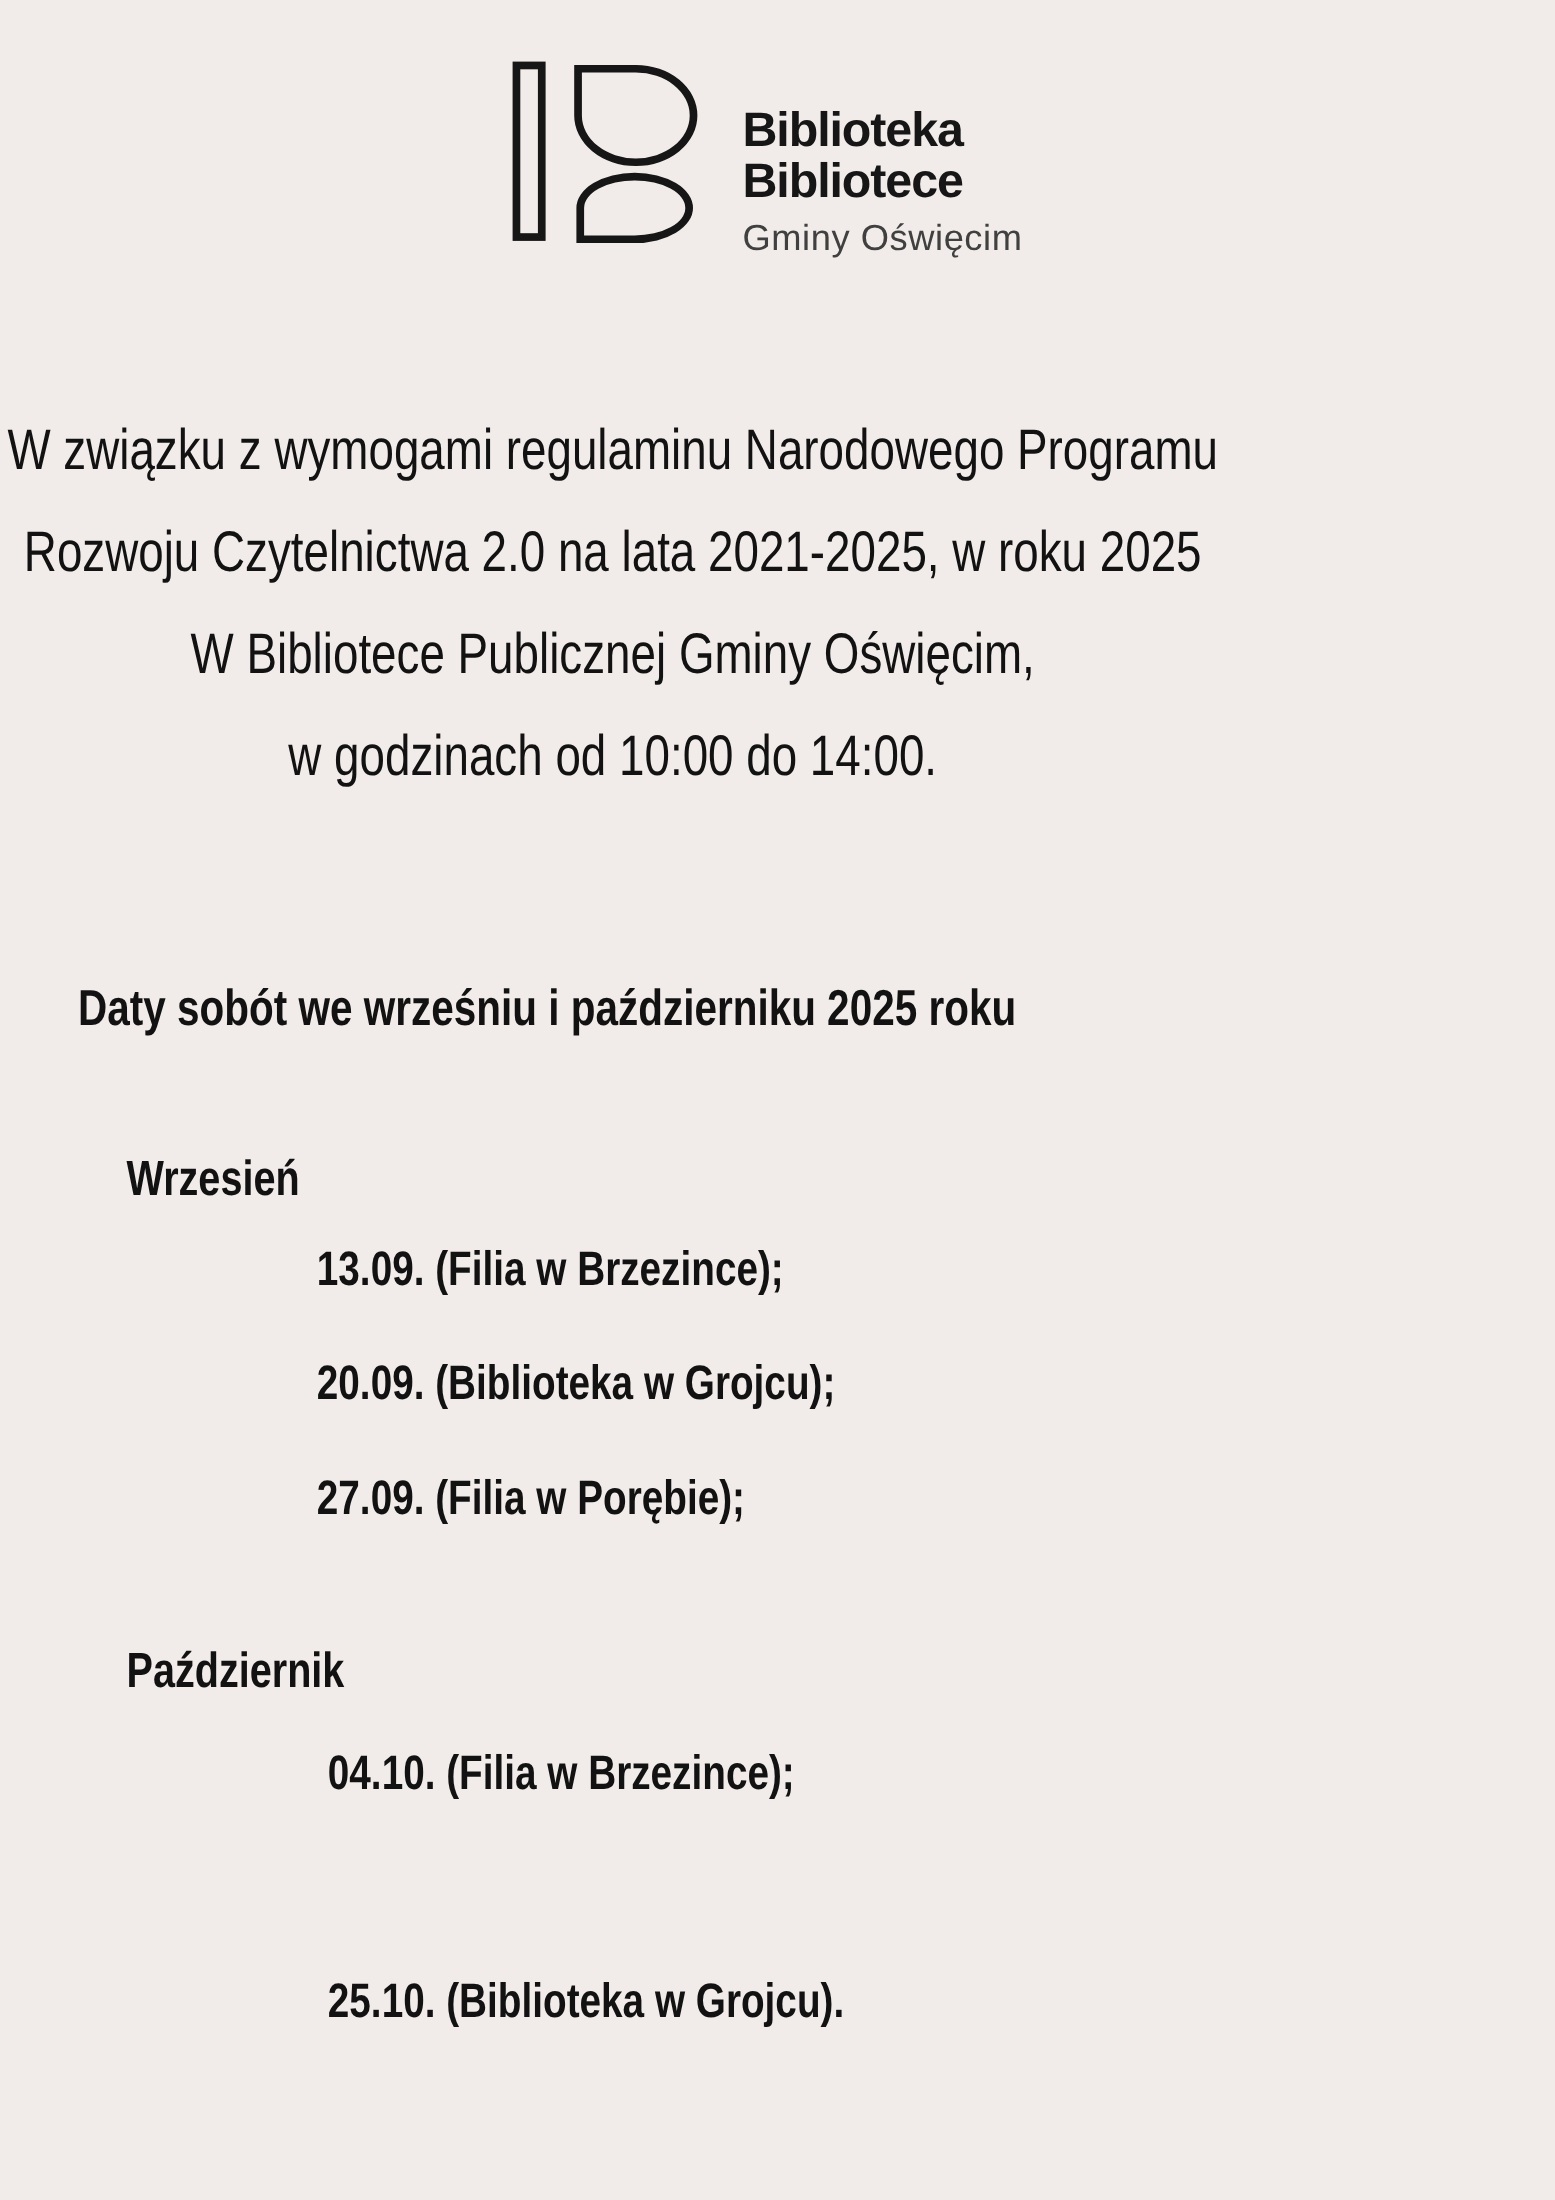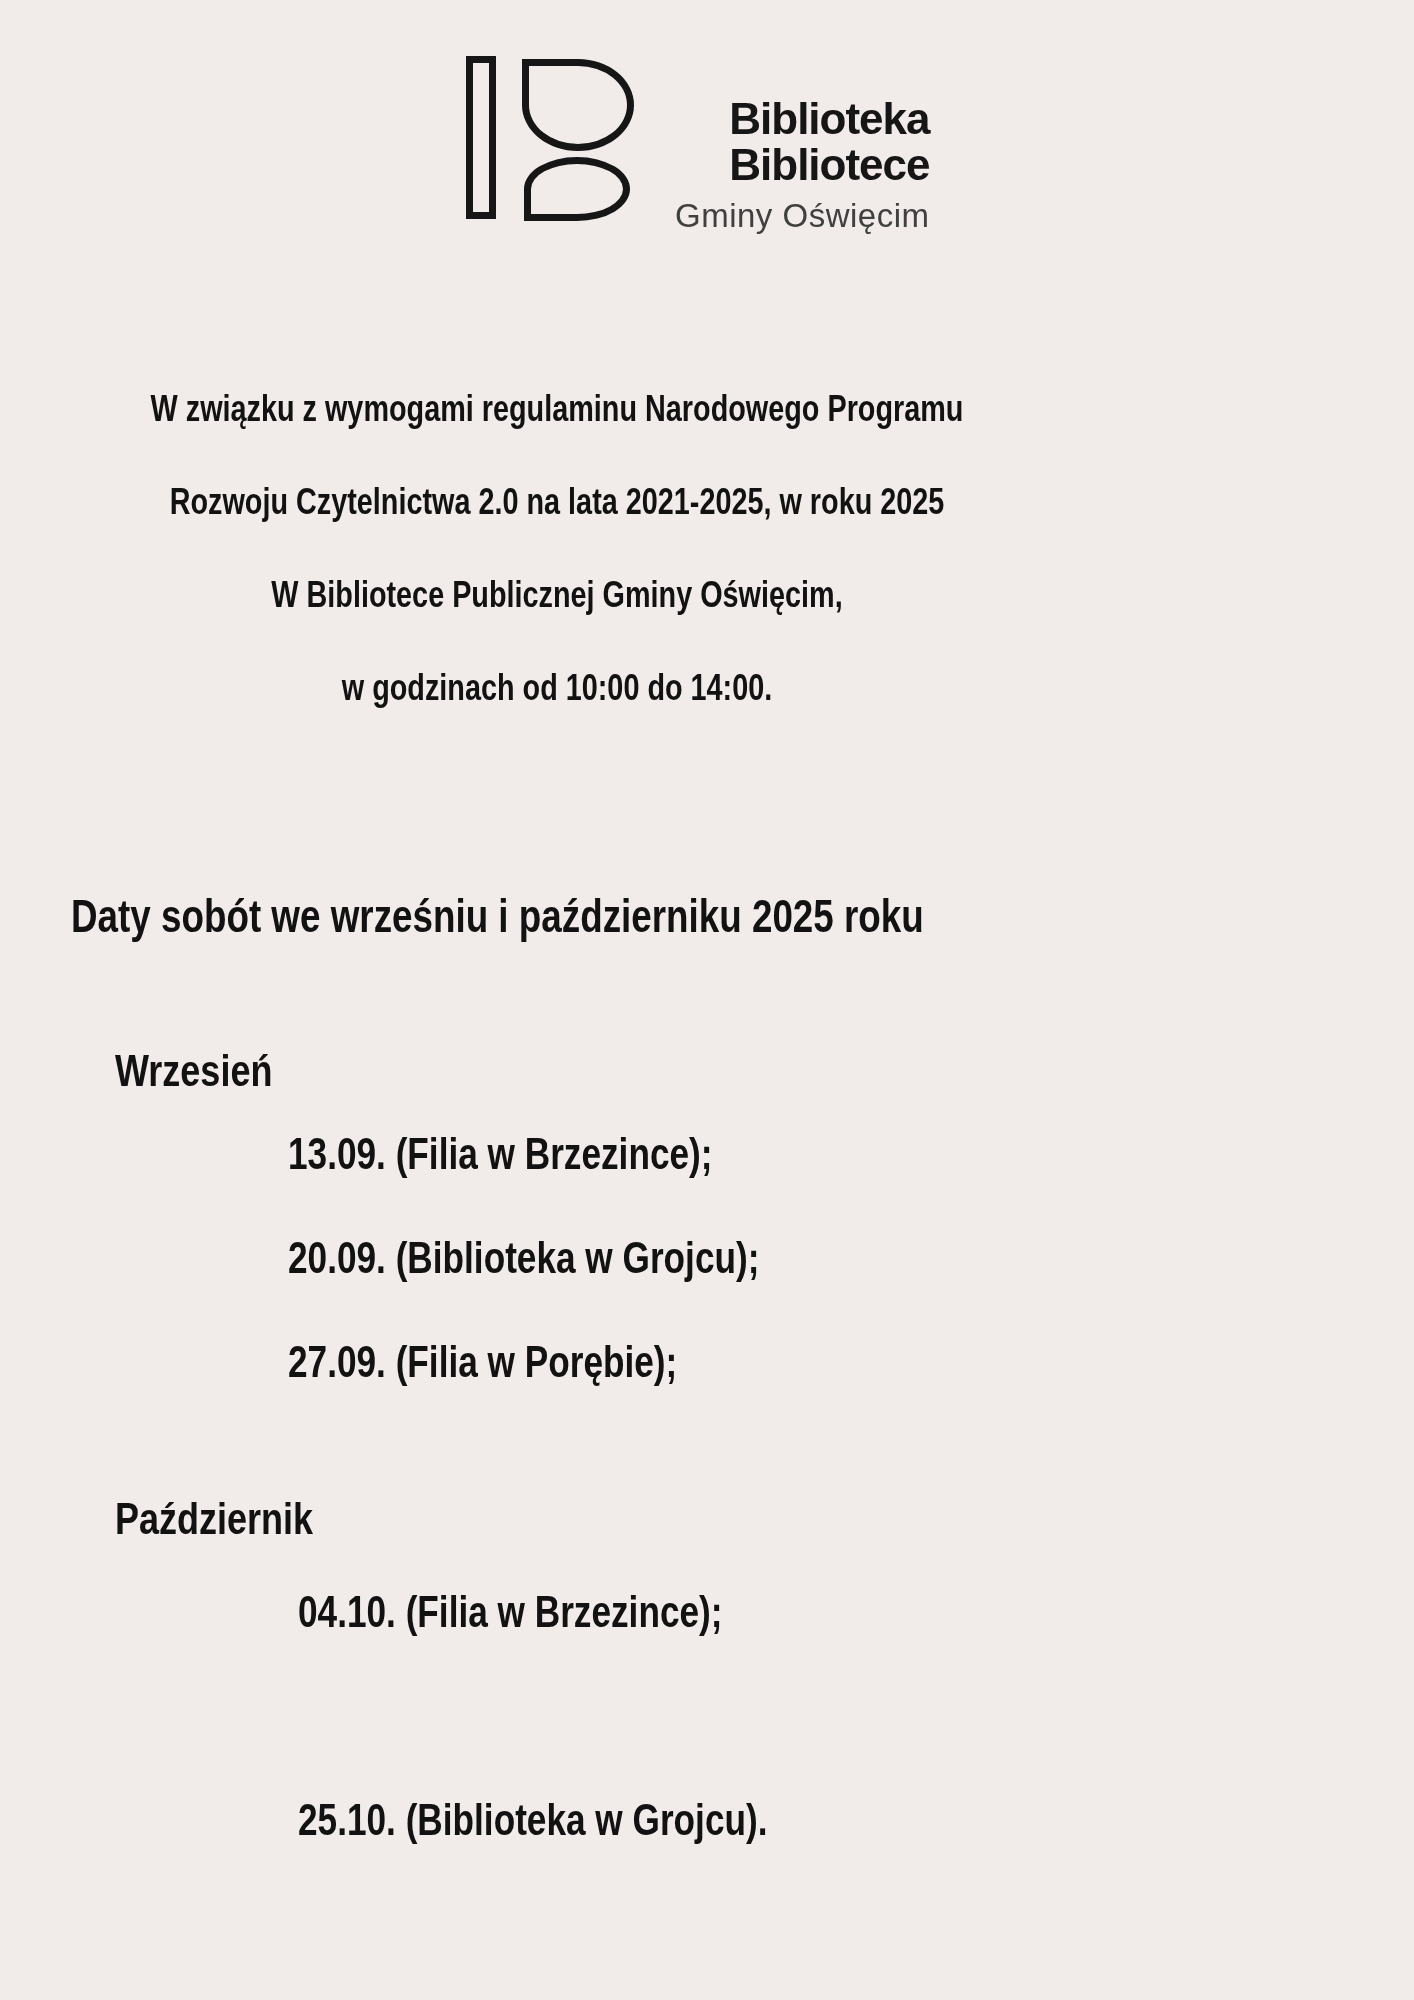--- a/index.html
+++ b/index.html
@@ -7,21 +7,20 @@
   body {
     width: 1414px; height: 2000px;
     font-family: "Liberation Sans", sans-serif;
     color: #121212;
   }
   .page {
     position: relative;
     width: 1268px; height: 2000px;
     background: #f1ece9;
     overflow: hidden;
-    text-align: right;
   }
 
   
   .logo { position: absolute; top: 56px; left: 466px; display: flex; }
   .logo-mark { position: relative; width: 175px; height: 168px; flex: 0 0 auto; }
   .logo-bar {
     position: absolute; left: 0; top: 0;
     width: 30px; height: 163px;
     border: 7px solid #161616;
   }
@@ -33,21 +32,21 @@
     font-size: 44px; font-weight: bold; line-height: 46px;
     letter-spacing: -1px; color: #161616; white-space: nowrap;
   }
   .logo-subtitle {
     margin-top: 9px; font-size: 33px; font-weight: normal;
     letter-spacing: 0.5px; color: #404040; white-space: nowrap;
   }
 
   
   .intro { position: absolute; left: 0; top: 362px; width: 1114px; }
-  .intro-line { position: relative; height: 93px; font-size: 36px; font-weight: bold; }
+  .intro-line { position: relative; height: 93px; font-size: 52px; font-weight: normal; }
   .intro-line > span {
     position: absolute; left: 50%; top: 50%;
     transform: translate(-50%, -50%) scaleX(0.8);
     transform-origin: center; white-space: nowrap;
   }
 
   .dates-heading {
     position: absolute; left: 56px; top: 878px; margin: 15px;
     font-size: 46px; font-weight: bold; line-height: 1; white-space: nowrap;
   }

